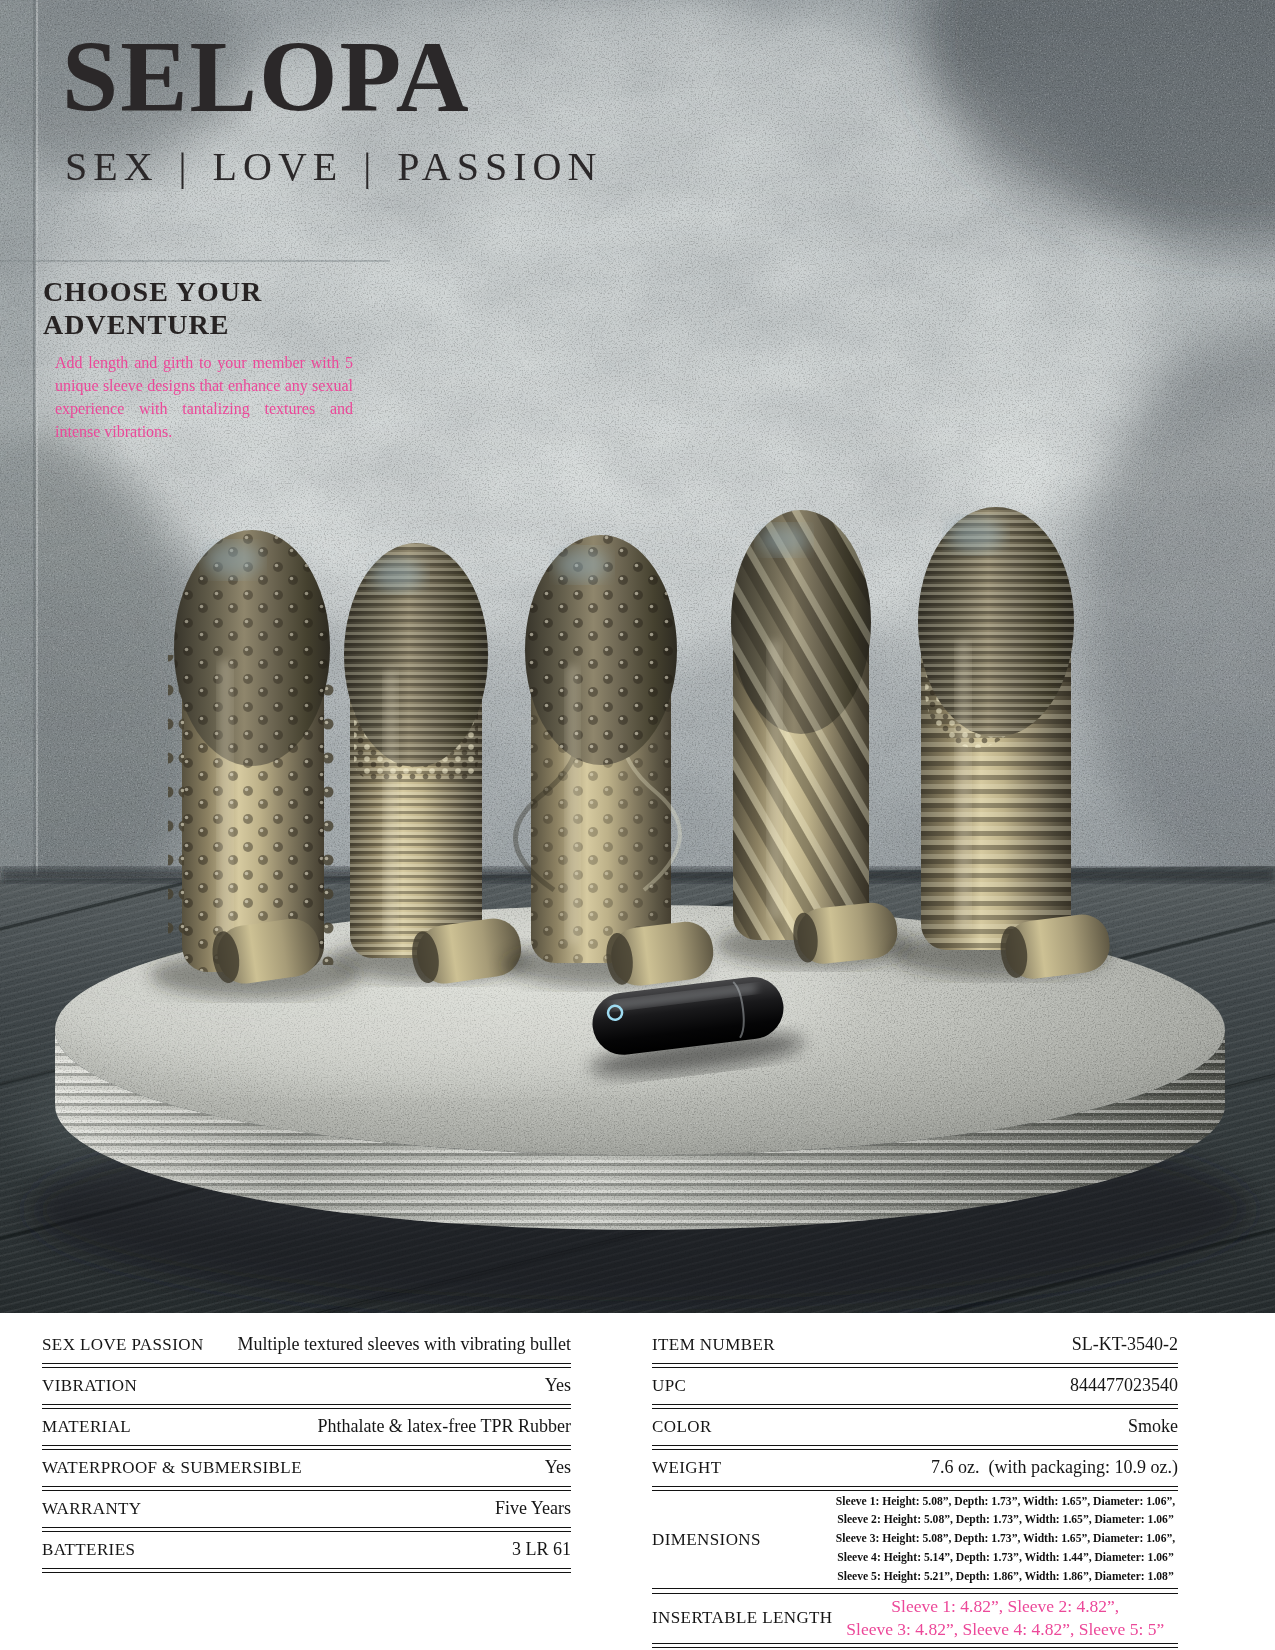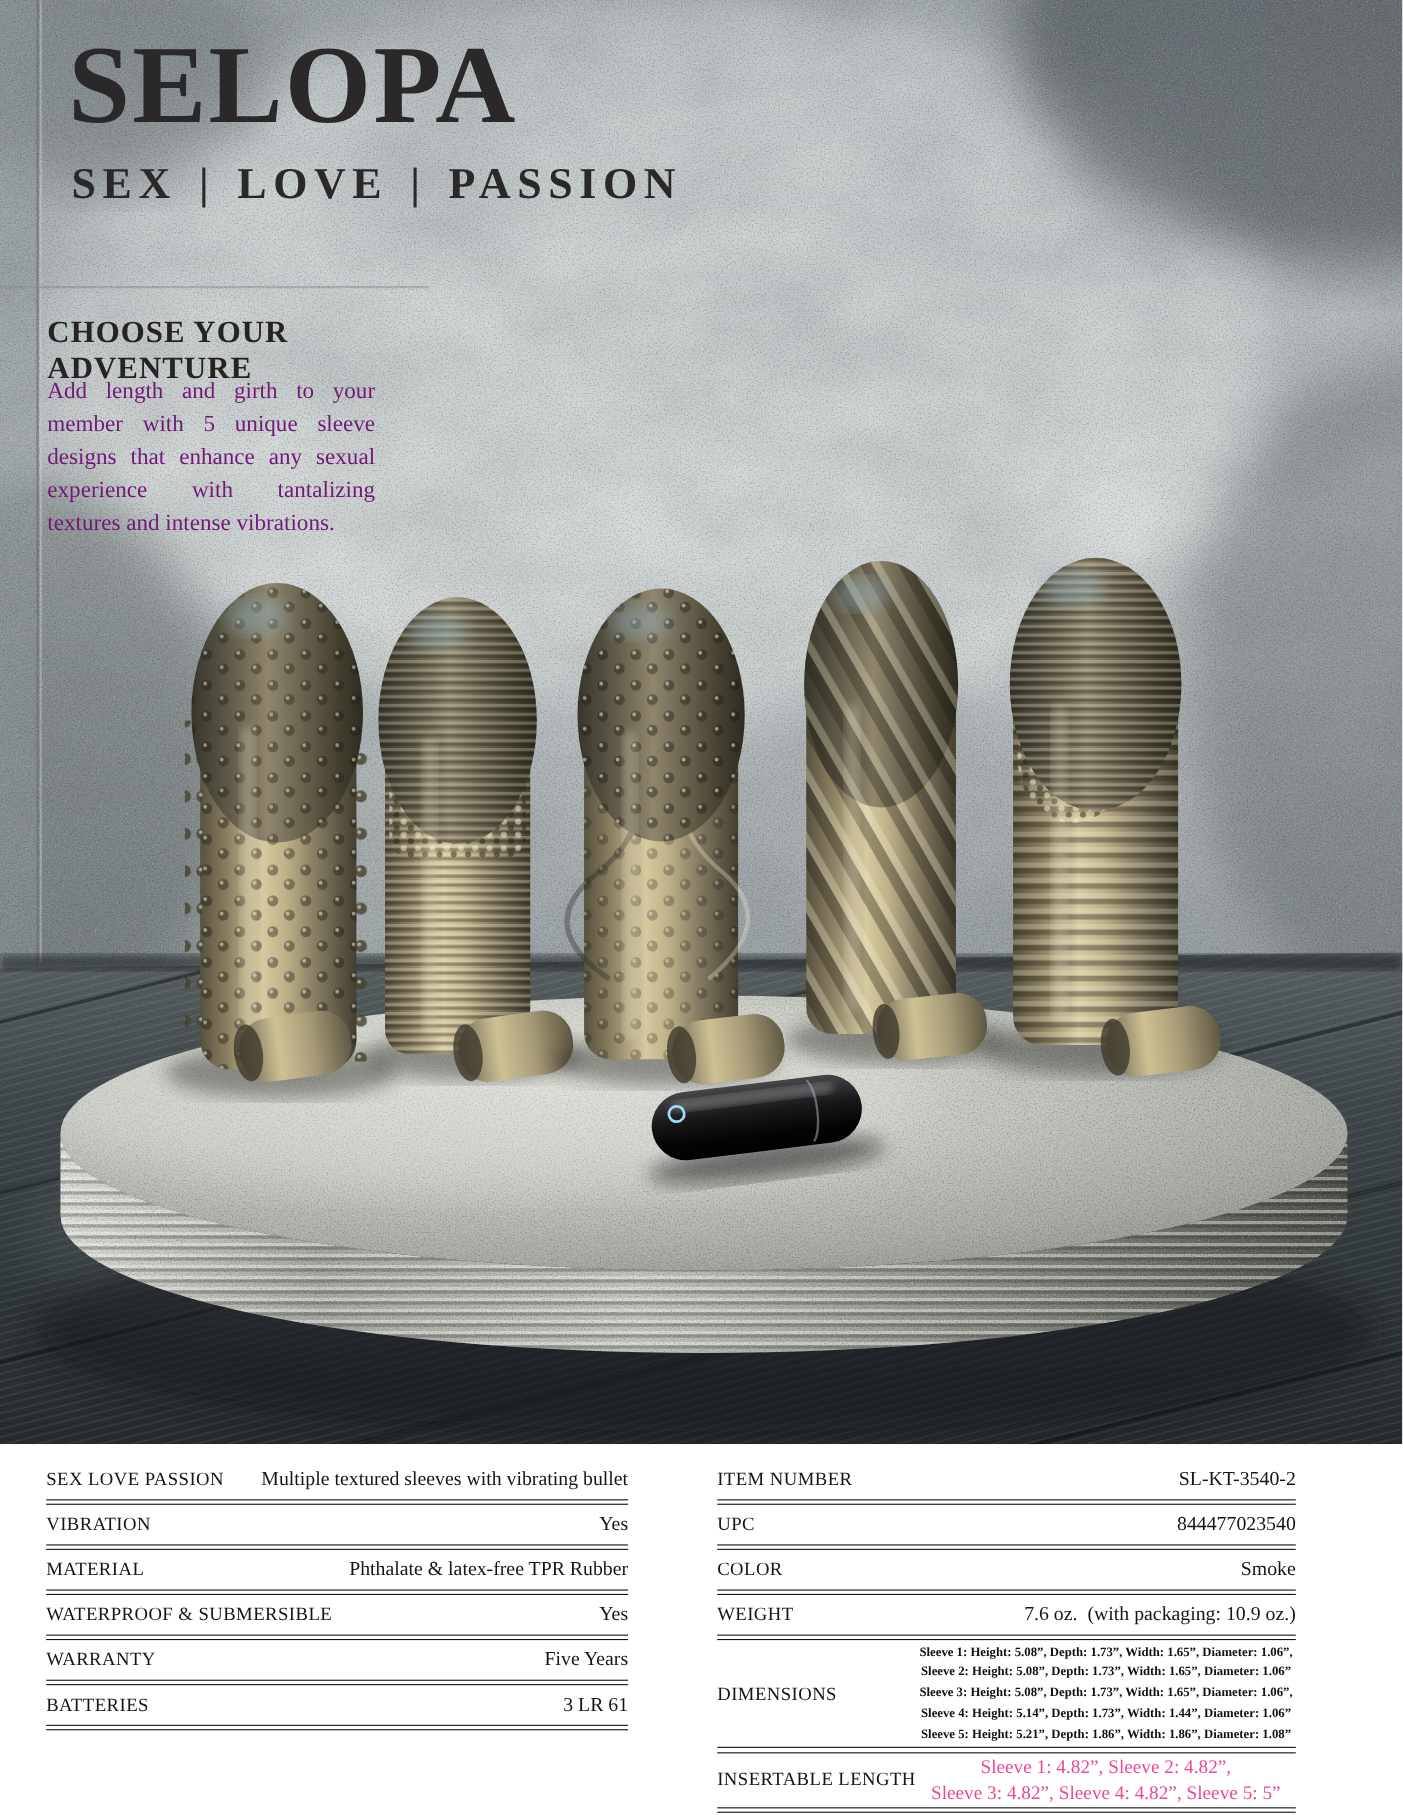--- a/index.html
+++ b/index.html
@@ -3,26 +3,26 @@
 <meta charset="utf-8">
 <style>
   html,body{margin:0;padding:0;}
   body{width:1275px;height:1650px;background:#ffffff;font-family:"Liberation Serif",serif;}
   .page{position:relative;width:1275px;height:1650px;overflow:hidden;background:#fff;}
   .photo{position:absolute;top:0;left:0;width:1275px;height:1313px;overflow:hidden;}
   .scene{position:absolute;top:0;left:0;display:block;}
 
   .logo{position:absolute;left:62px;top:24px;font-weight:bold;font-size:101px;line-height:1.05;
         letter-spacing:2px;color:#2b2829;}
-  .tagline{position:absolute;left:65px;top:143px;font-weight:bold;font-size:40px;
+  .tagline{position:absolute;left:65px;top:143px;font-weight:normal;font-size:40px;
         letter-spacing:6px;word-spacing:4px;color:#2b2829;}
-  .intro-heading{position:absolute;left:43px;top:287px;margin:0;font-weight:bold;font-size:28px;
+  .intro-heading{position:absolute;left:43px;top:276px;margin:0;font-weight:bold;font-size:28px;
         letter-spacing:1px;line-height:1.17;color:#272323;}
-  .intro-body{position:absolute;left:43px;top:340px;width:298px;margin:0;font-size:21px;
-        line-height:1.43;text-align:justify;color:#701a75;}
+  .intro-body{position:absolute;left:43px;top:340px;width:298px;margin:12px;font-size:16px;
+        line-height:1.43;text-align:justify;color:#ec4899;}
 
   .specs{position:absolute;top:1313px;left:0;width:1275px;height:337px;background:#fff;}
   .spec-col{position:absolute;top:0;}
   .col-left{left:42px;width:529px;}
   .col-right{left:652px;width:526px;}
   .spec-row{display:flex;justify-content:space-between;align-items:center;height:35.5px;}
   .spec-row.first{margin-top:14px;}
   .spec-row.tall{height:97px;}
   .spec-row.med{height:49px;}
   .lbl{font-size:17px;letter-spacing:.4px;color:#151515;white-space:nowrap;}

